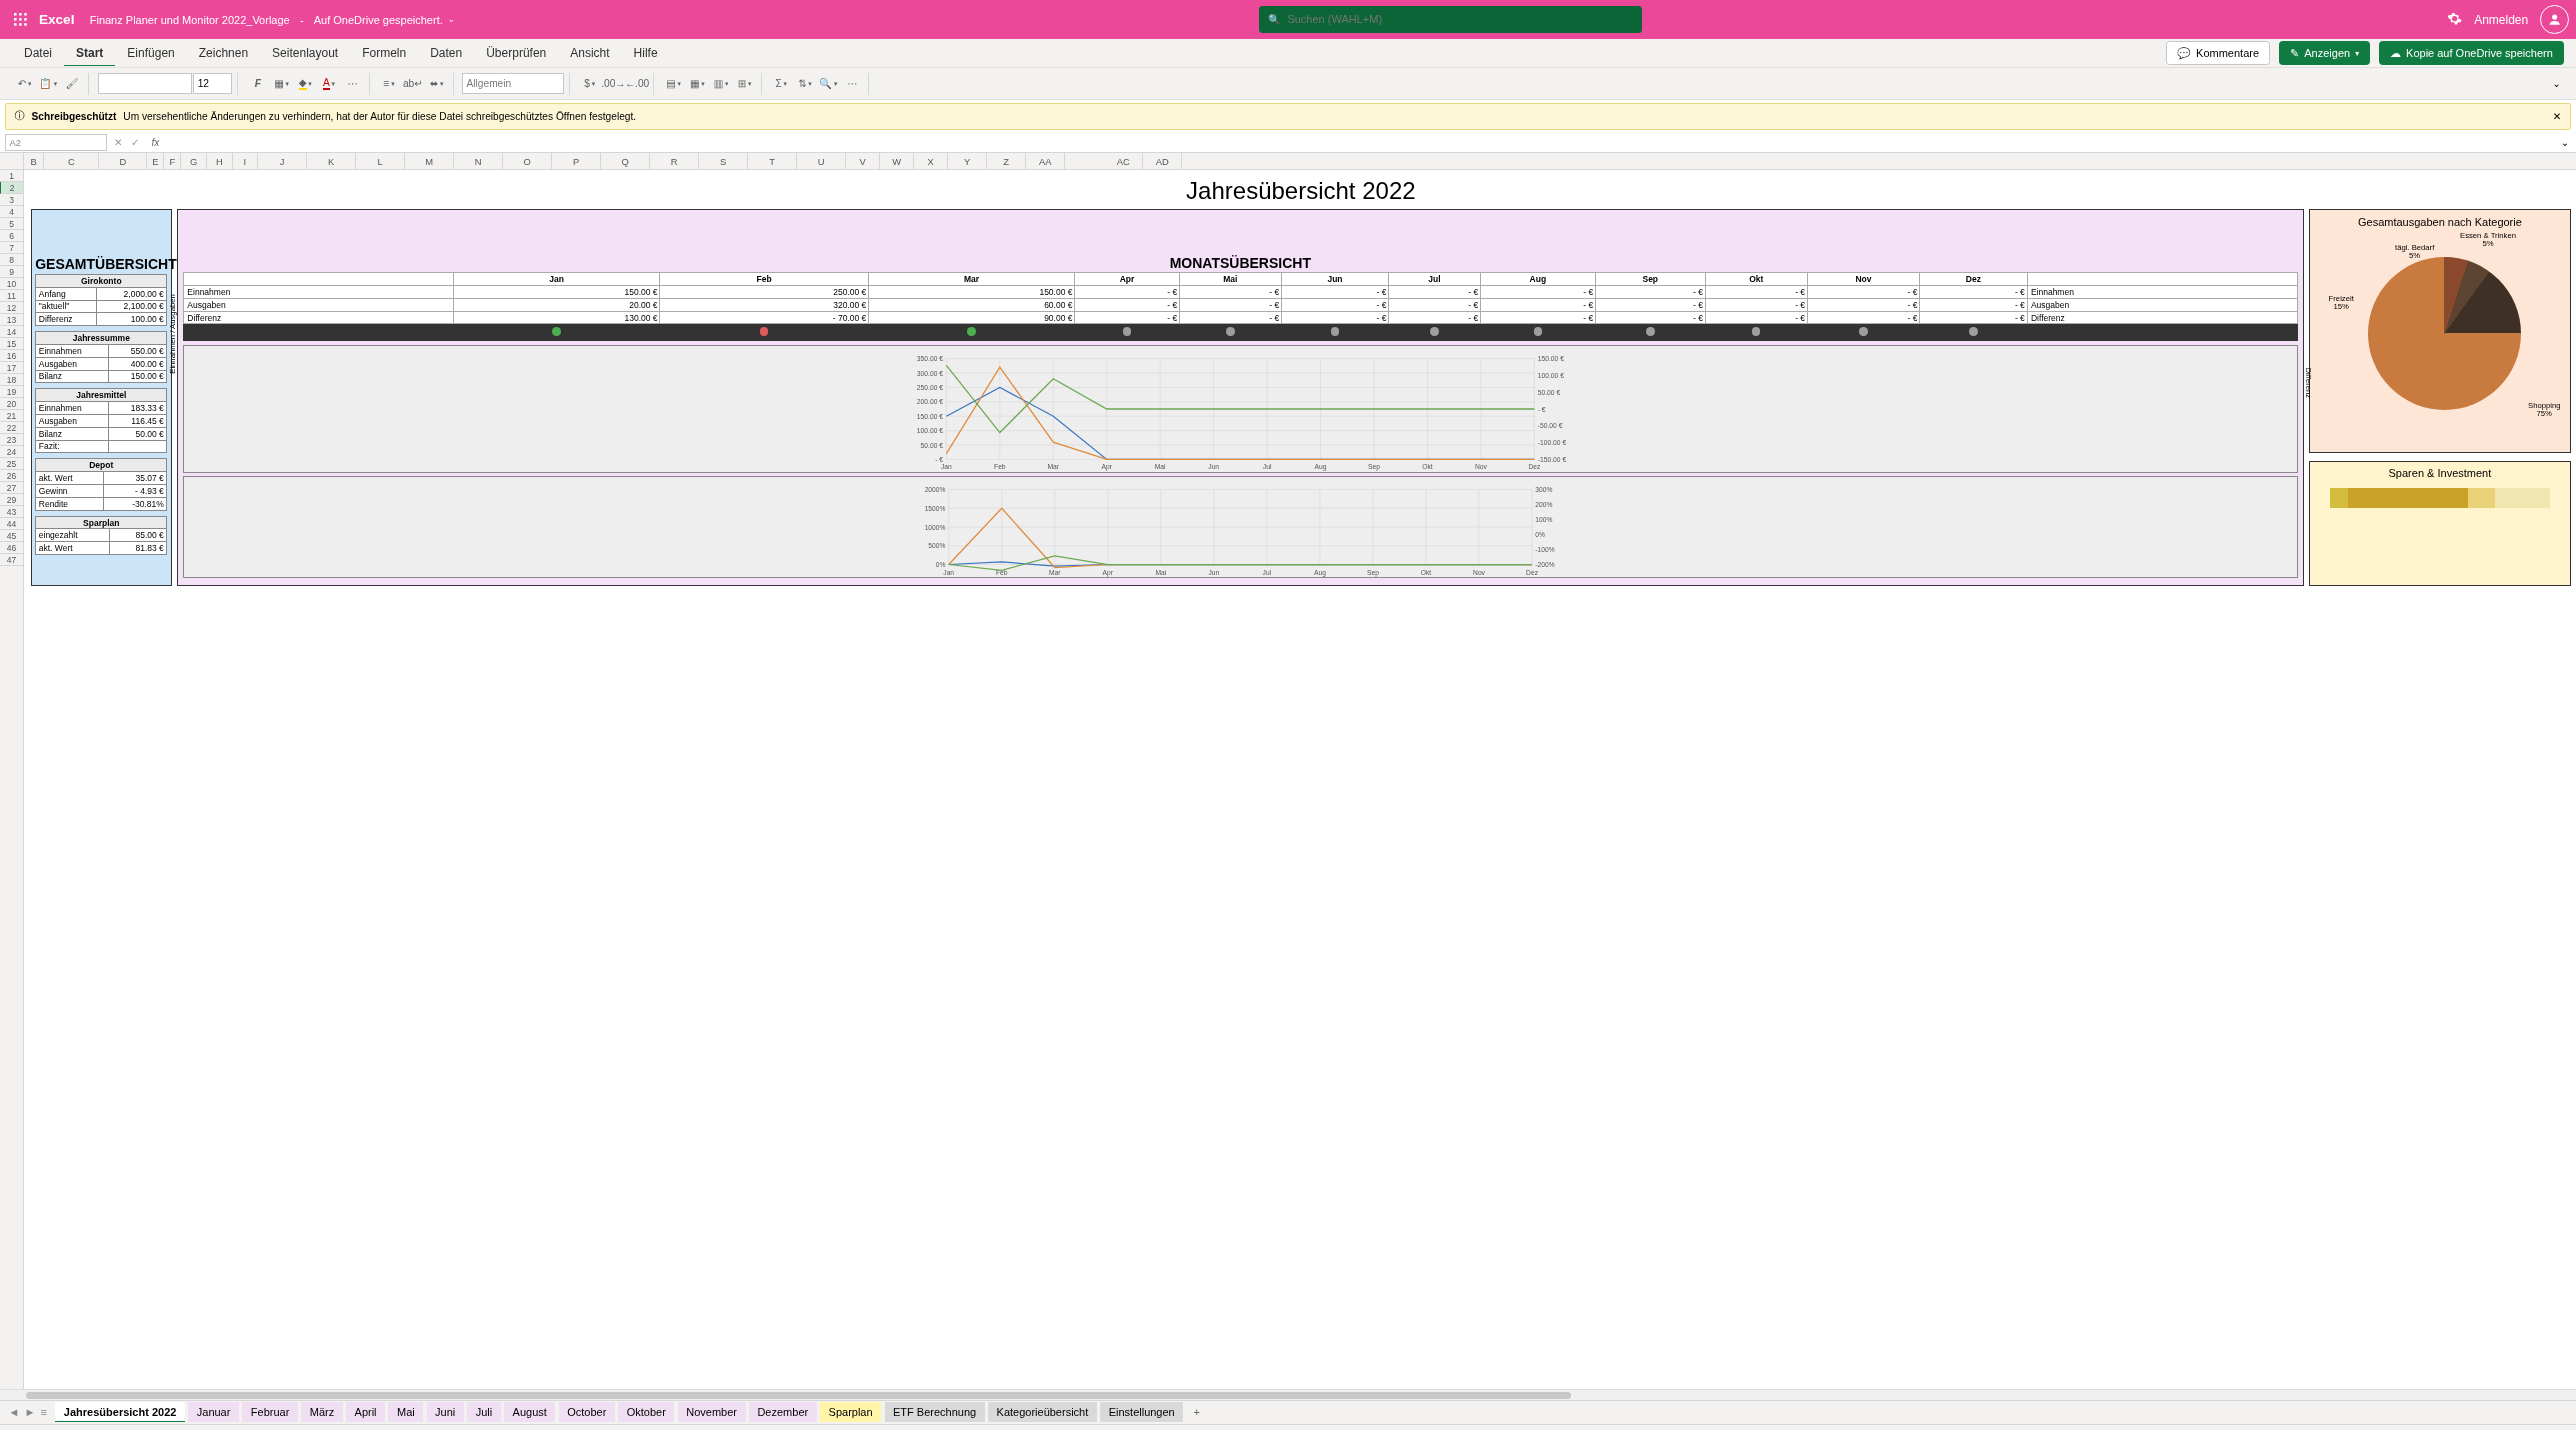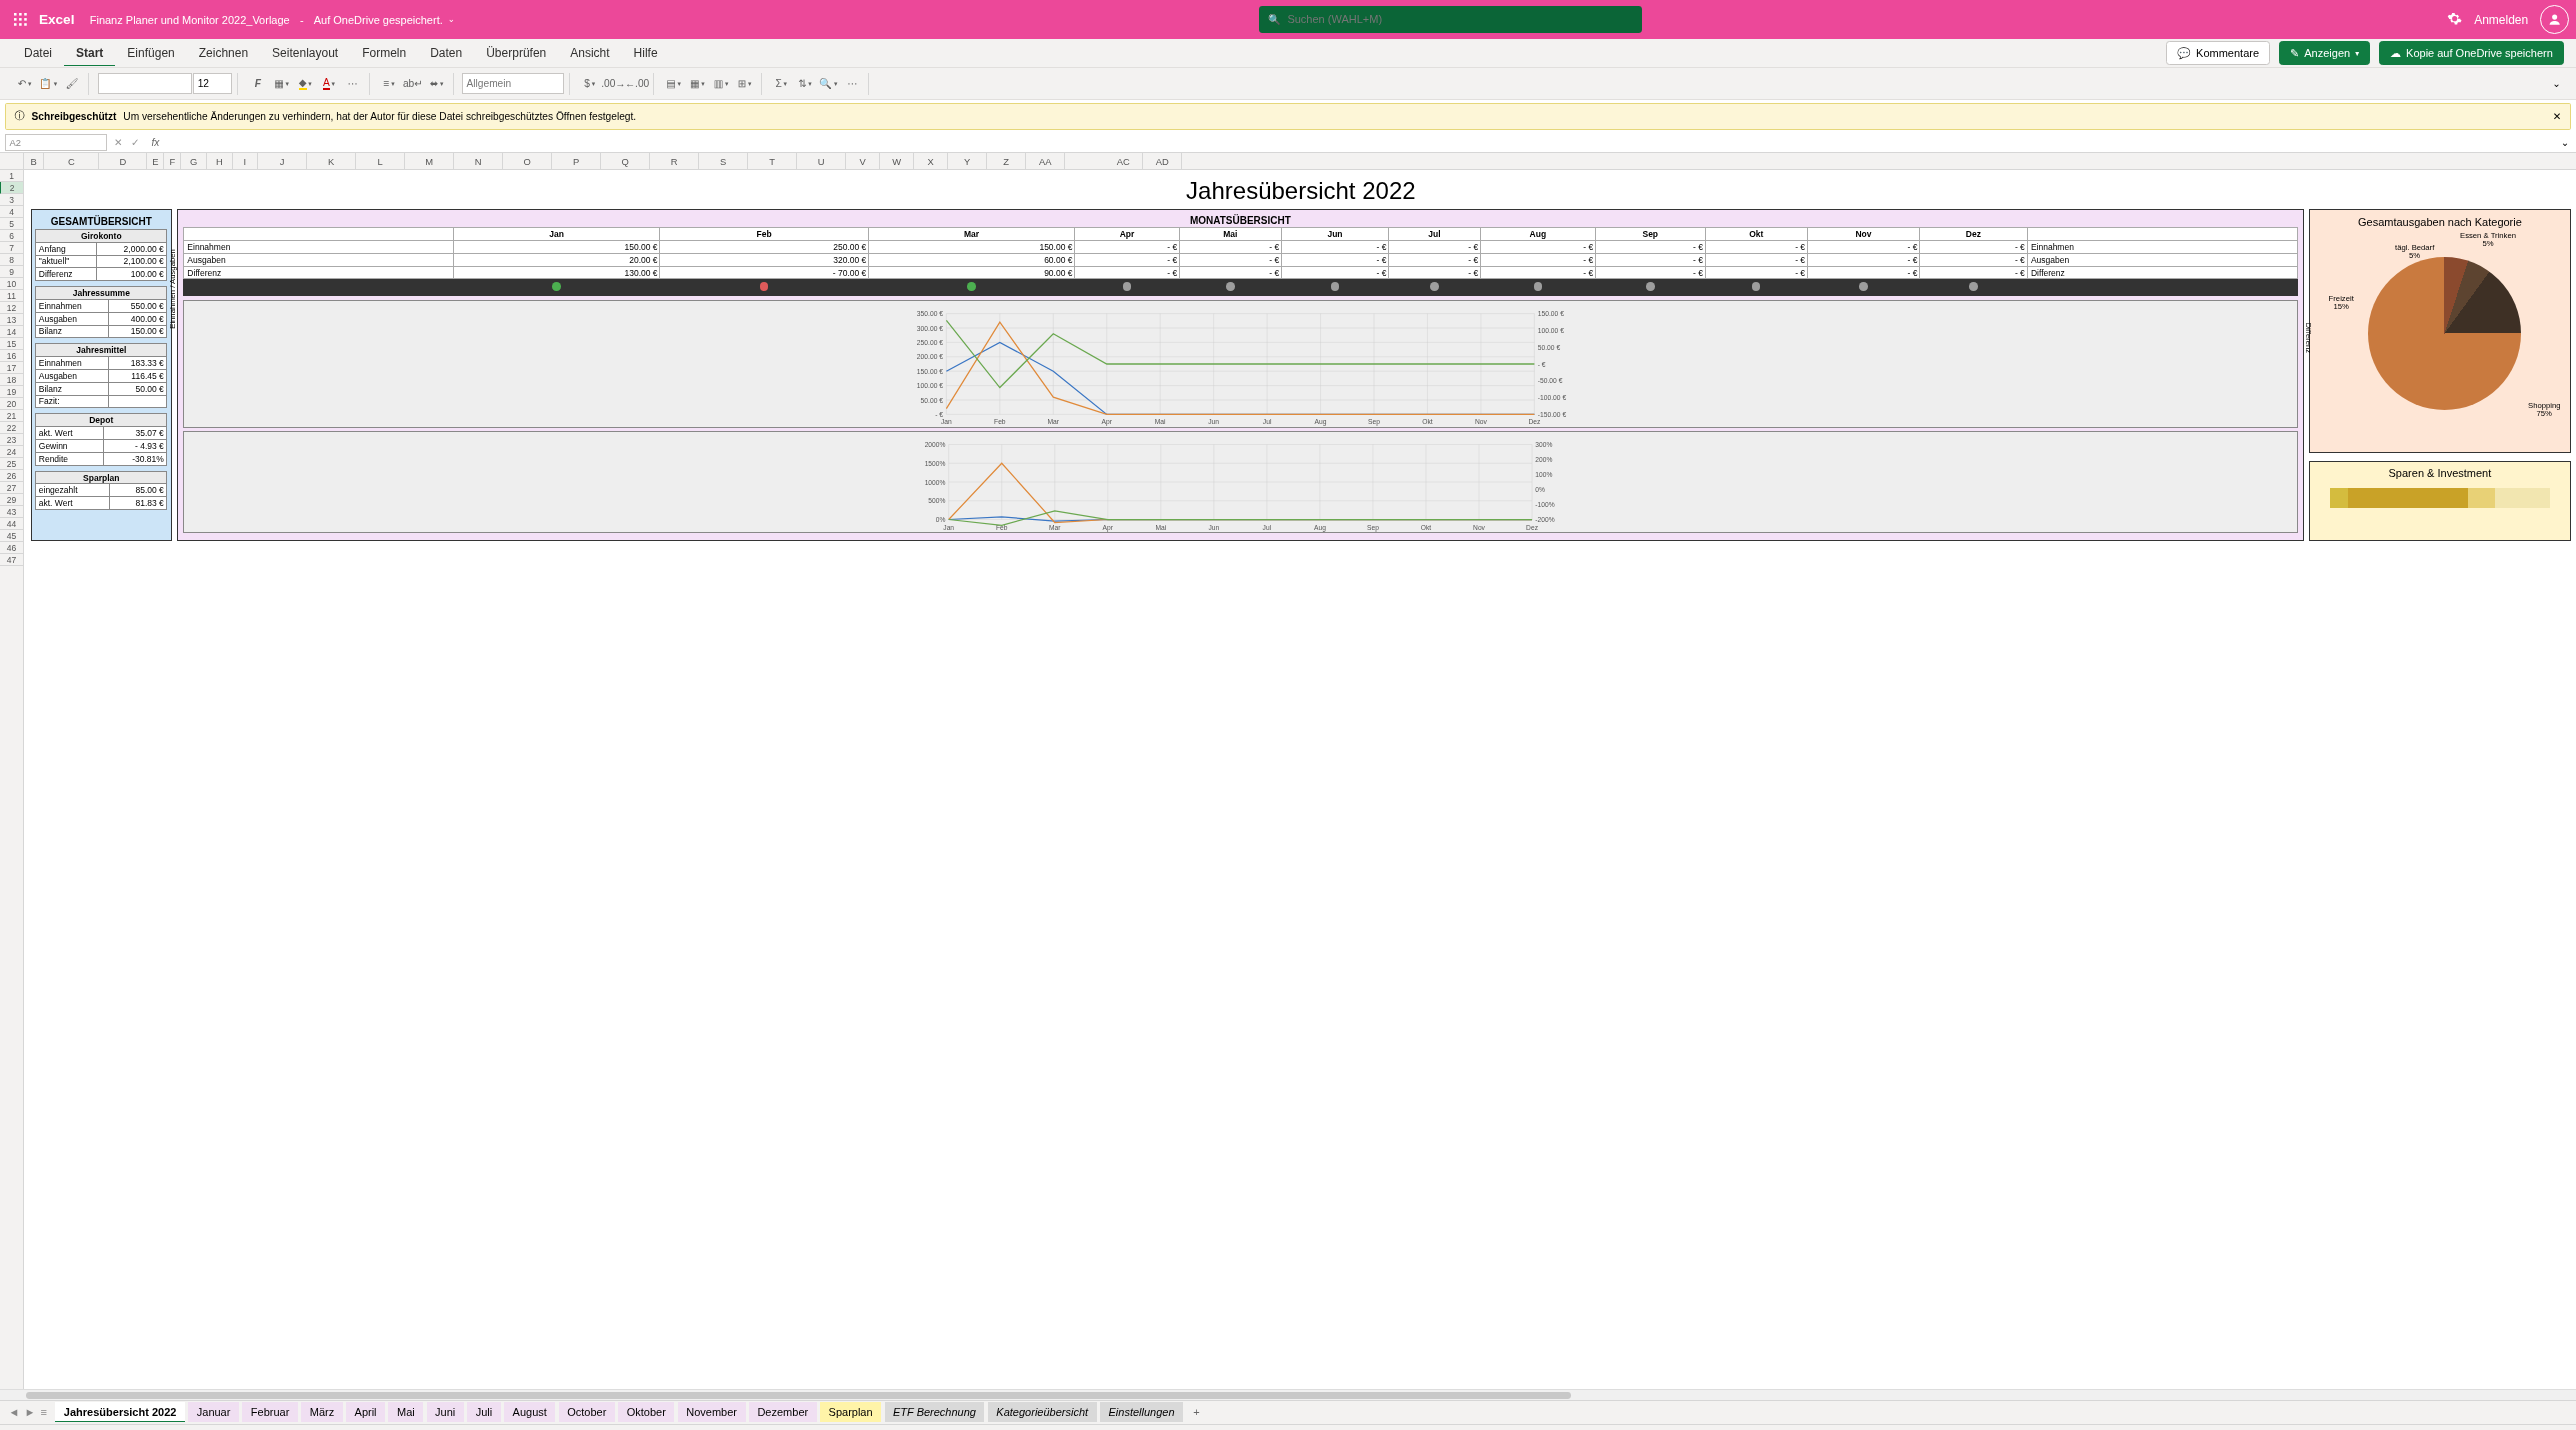--- a/index.html
+++ b/index.html
@@ -65,21 +65,21 @@
 .dash { position:absolute; inset:0; padding: 1.7px 0 0 1.7px; }
 .main-title { font-size:24px; font-weight:400; text-align:center; padding:5.1px 0 3.4px; }
 
 .layout { display:flex; gap:5.1px; padding:0 5.1px; }
 .panel-left { width:141px; background:#cce4f7; border:1.7px solid #333; padding:5.1px 3.4px; }
 .panel-mid { flex:1; background:#f4e1f7; border:1.7px solid #333; padding:3.4px 5.1px 6.8px; }
 .panel-right { width:262px; display:flex; flex-direction:column; gap:8.5px; }
 .panel-r1 { height:244px; background:#fee6d6; border:1.7px solid #333; padding:5.1px; }
 .panel-r2 { flex:1; background:#fff4cc; border:1.7px solid #333; padding:5.1px; display:flex; flex-direction:column; align-items:center; gap:8.5px; }
 
-.section-title { text-align:center; font-weight:700; font-size:10px; padding:1.7px 0; }
+.section-title { text-align:center; font-weight:700; font-size:14px; padding:1.7px 0;margin-top:40px; }
 .mini-table { width:100%; border-collapse:collapse; font-size:8.5px; margin-bottom:5.1px; }
 .mini-table td { border:0.9px solid #888; padding:0.9px 2.6px; background:#fff; }
 .mini-table td.lbl { text-align:left; }
 .mini-table td.val { text-align:right; }
 .mini-table .hdr td { background:#eaeaea; font-weight:bold; text-align:center; }
 
 
 .month-table { width:100%; border-collapse:collapse; font-size:8.5px; }
 .month-table th, .month-table td { border:0.9px solid #aaa; padding:0.9px 1.7px; text-align:center; background:#fff; }
 .month-table td.lbl { text-align:left; padding-left:3.4px; }
@@ -109,21 +109,21 @@
 .spar-bar { width:88%; height:20.4px; display:flex; }
 .spar-seg { height:100%; }
 
 
 .sheet-tabs { height:24px; border-top:0.9px solid #d6d6d6; display:flex; align-items:center; background:#f3f2f1; font-size:11px; padding:0 3.4px; gap:3.4px; overflow:hidden; }
 .sheet-nav { display:flex; gap:5.1px; padding:0 5.1px; color:#888; }
 .sheet-tab { padding:3.4px 8.5px; background:#e8e8e8; border-radius:0; cursor:pointer; white-space:nowrap; }
 .sheet-tab.active { background:#fff; border-bottom:1.7px solid #107c41; font-weight:600; }
 .sheet-tab.jan,.sheet-tab.feb,.sheet-tab.mar,.sheet-tab.apr,.sheet-tab.mai,.sheet-tab.jun,.sheet-tab.jul,.sheet-tab.aug,.sheet-tab.sep,.sheet-tab.okt,.sheet-tab.nov,.sheet-tab.dez { background:#f0dff2; }
 .sheet-tab.spar { background:#fff4a8; }
-.sheet-tab.gray { background:#d9d9d9;font-style:italic; }
+.sheet-tab.gray { background:#d9d9d9; }
 .add-sheet { padding:0 6.8px; cursor:pointer; color:#666; }
 
 
 .statusbar { height:19px; background:#f3f2f1; border-top:0.9px solid #d6d6d6; display:flex; align-items:center; font-size:9.4px; padding:0 8.5px; color:#555; }
 .statusbar .right { margin-left:auto; display:flex; align-items:center; gap:10.2px; }
 
 
 .hscroll { height:10.2px; background:#f0f0f0; border-top:0.9px solid #ddd; position:relative; }
 .hscroll-thumb { position:absolute; left:25.6px; width:60%; height:6.8px; top:1.7px; background:#c8c8c8; border-radius:3.4px; }
 

